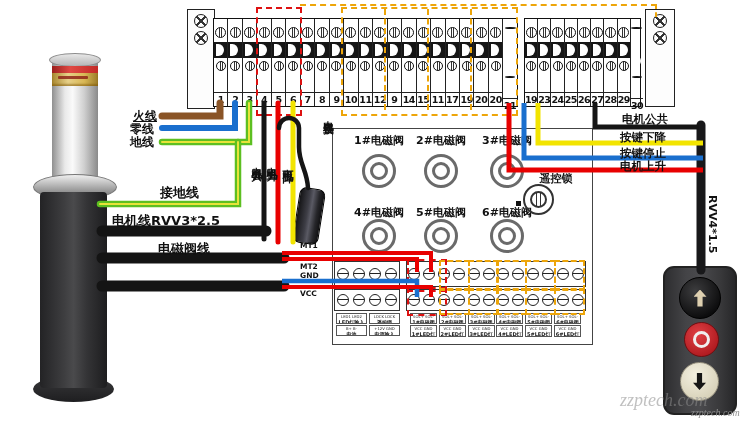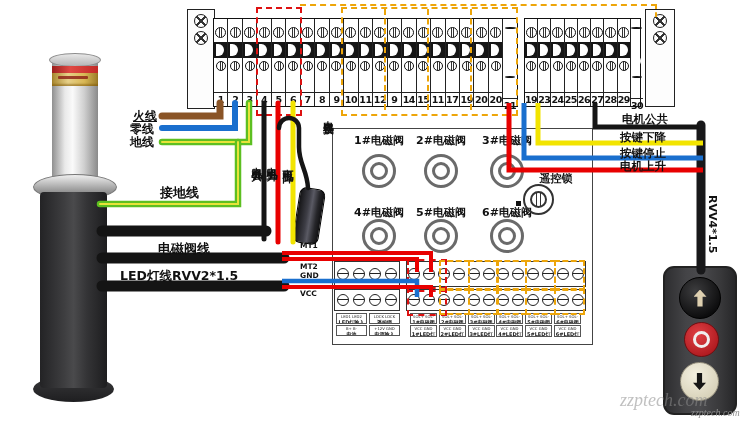--- a/index.html
+++ b/index.html
@@ -546,22 +546,22 @@
     <path d="M524,103 V158 H703" stroke="#1a6fce" stroke-width="5" fill="none"></path>
     <path d="M509,103 V170 H703" stroke="#e80000" stroke-width="5" fill="none"></path>
   </svg>
 
   <div id="capacitor"></div>
 
   <div class="lbl" style="left:133px;top:108px;font-size:12px;text-decoration:underline;">火线</div>
   <div class="lbl" style="left:130px;top:121px;font-size:12px;">零线</div>
   <div class="lbl" style="left:130px;top:134px;font-size:12px;">地线</div>
   <div class="lbl" style="left:160px;top:184px;font-size:13px;">接地线</div>
+  <div class="lbl" style="left:112px;top:212px;font-size:13px;">电机线RVV3*2.5</div>
   <div class="lbl" style="left:158px;top:240px;font-size:13px;">电磁阀线</div>
-  <div class="lbl" style="left:120px;top:268px;font-size:12.5px;">LED灯线RVV2*1.5</div>
 
   <div class="vlbl" style="left:248px;top:158px;">电机公共</div>
   <div class="vlbl" style="left:263px;top:158px;">电机上升</div>
   <div class="vlbl" style="left:279px;top:160px;">电机下降</div>
   <div class="vlbl" style="left:322px;top:112px;font-size:10.5px;">电容接线</div>
 
   <div class="lbl" style="left:300px;top:241px;font-size:7.5px;">MT1</div>
   <div class="lbl" style="left:300px;top:262px;font-size:7.5px;">MT2</div>
   <div class="lbl" style="left:300px;top:271px;font-size:7.5px;">GND</div>
   <div class="lbl" style="left:300px;top:289px;font-size:7.5px;">VCC</div>

